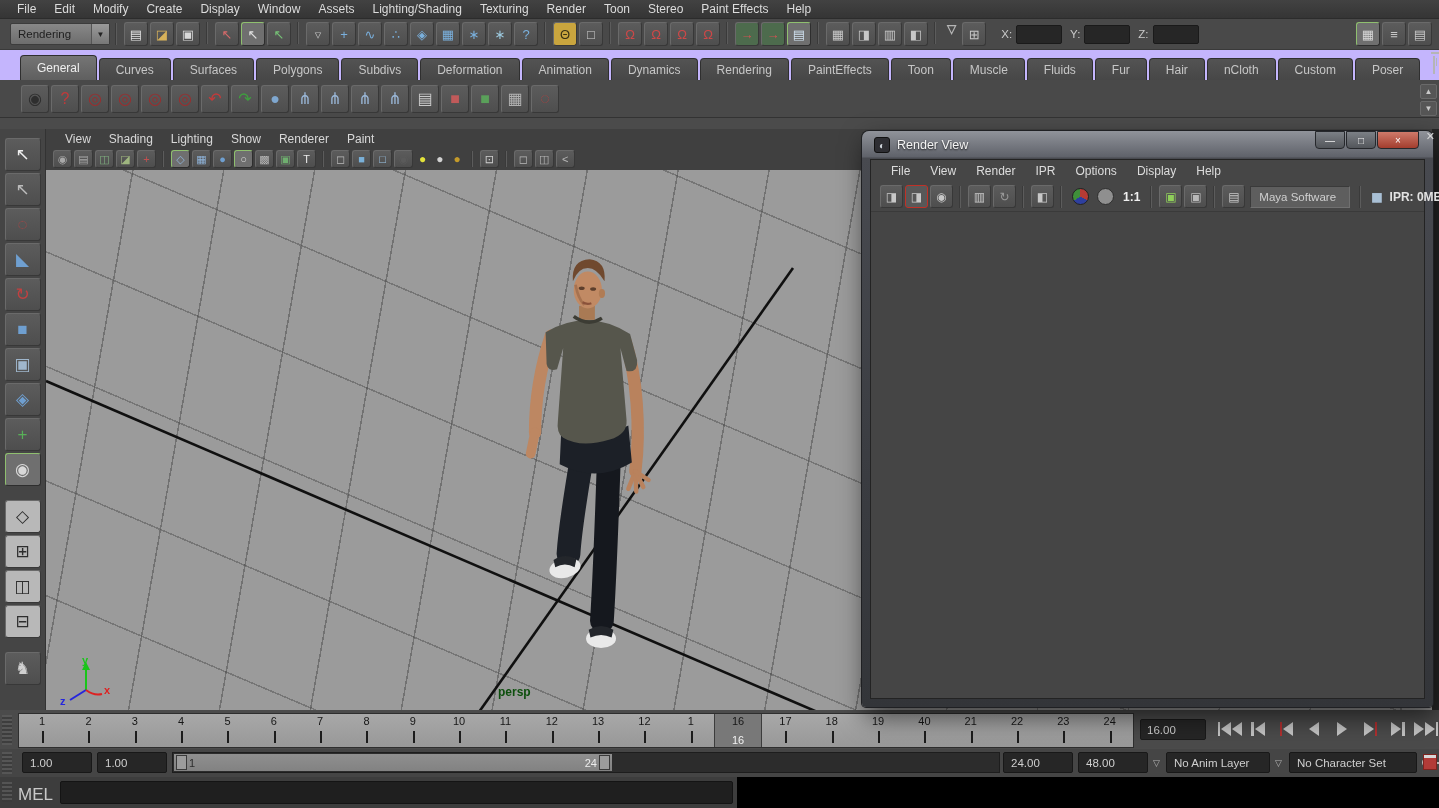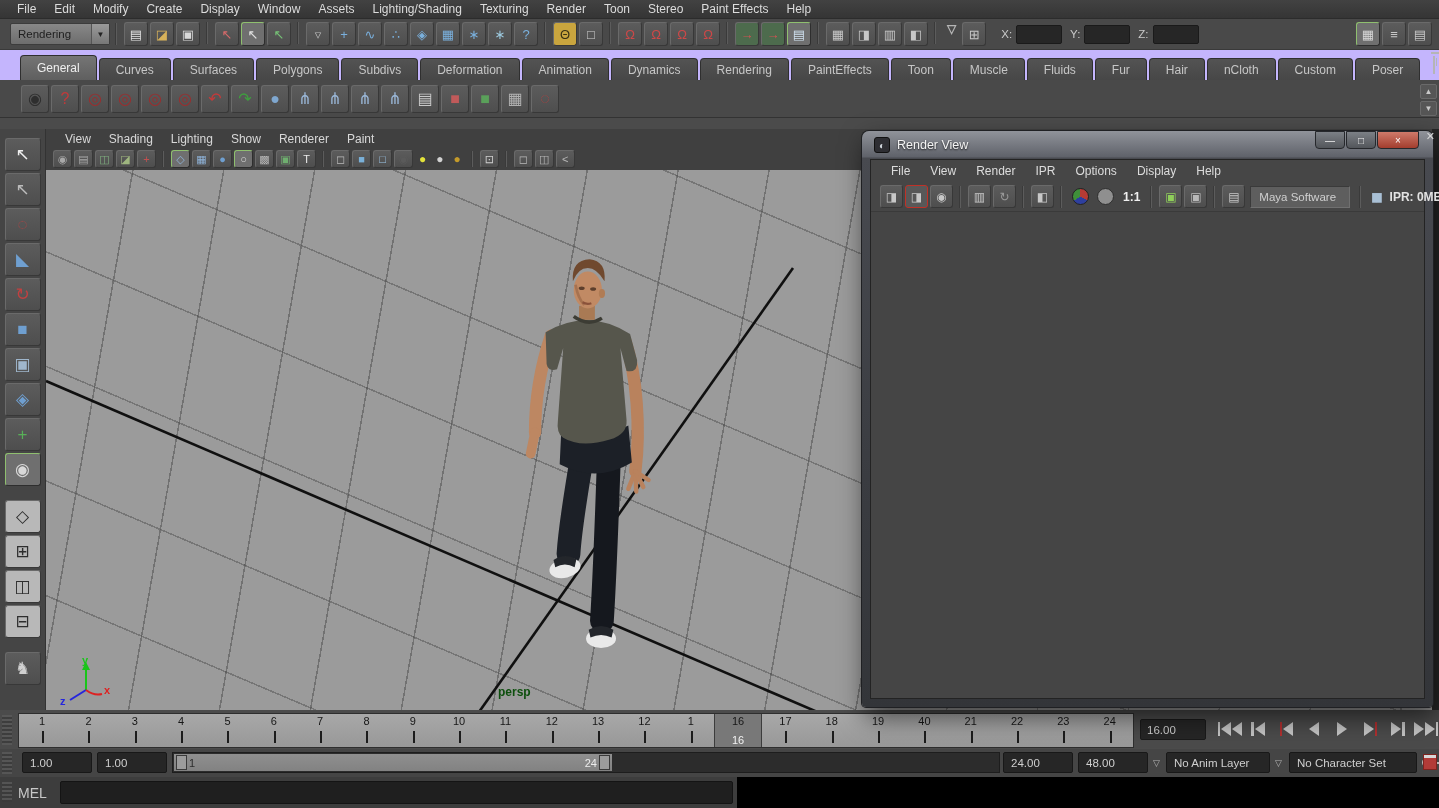--- a/index.html
+++ b/index.html
@@ -135,21 +135,21 @@
   .rangebar .end { color:#ececec; font-size:11px; margin-left:auto; }
   .dd-tri { position:absolute; top:9px; color:#b5b5b5; font-size:9px; }
   .keyicon { position:absolute; left:1422px; top:9px; width:9px; height:9px; border:2px solid #b9b9b9;
     border-radius:50%; }
   .keyicon::after { content:""; position:absolute; left:8px; top:2px; width:7px; height:2px; background:#b9b9b9; }
   .autokey { position:absolute; left:1439px; top:5px; width:0; }
   .autokey-b { position:absolute; left:-16px; width:14px; height:16px; background:#b23b38;
     border:1px solid #7e231f; box-shadow:inset 0 3px 0 #d8d8d8; }
   
   .cmdrow { position:absolute; left:0; top:777px; width:1439px; height:31px; background:#3d3d3d; }
-  .cmd-label { position:absolute; left:18px; top:8px; color:#c9c9c9; font-size:14px;text-align:center; }
+  .cmd-label { position:absolute; left:18px; top:8px; color:#c9c9c9; font-size:17px;text-align:center; }
   .cmd-input { position:absolute; left:60px; top:4px; width:673px; height:23px; background:#1f1f1f;
     border:1px solid #141414; border-radius:2px; }
   .cmd-resp { position:absolute; left:737px; top:0; width:702px; height:31px; background:#000; }
   .right-strip { position:absolute; left:1432px; top:129px; width:7px; height:581px; background:#262626; z-index:4; }
 </style>
 </head>
 <body>
 
 <svg width="0" height="0" style="position:absolute">
   <symbol id="char-symbol" viewBox="0 0 200 470">

